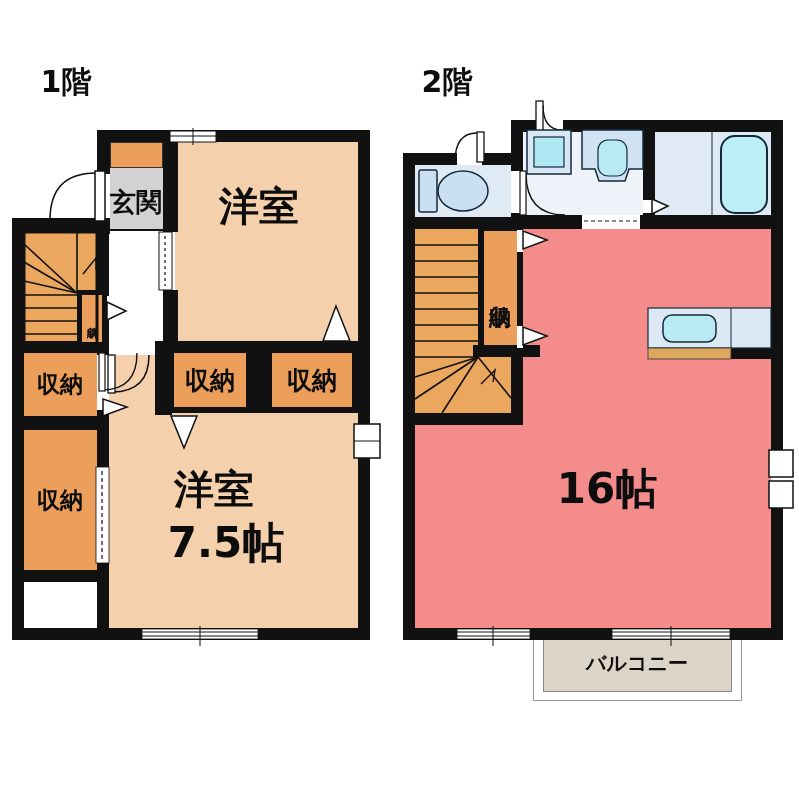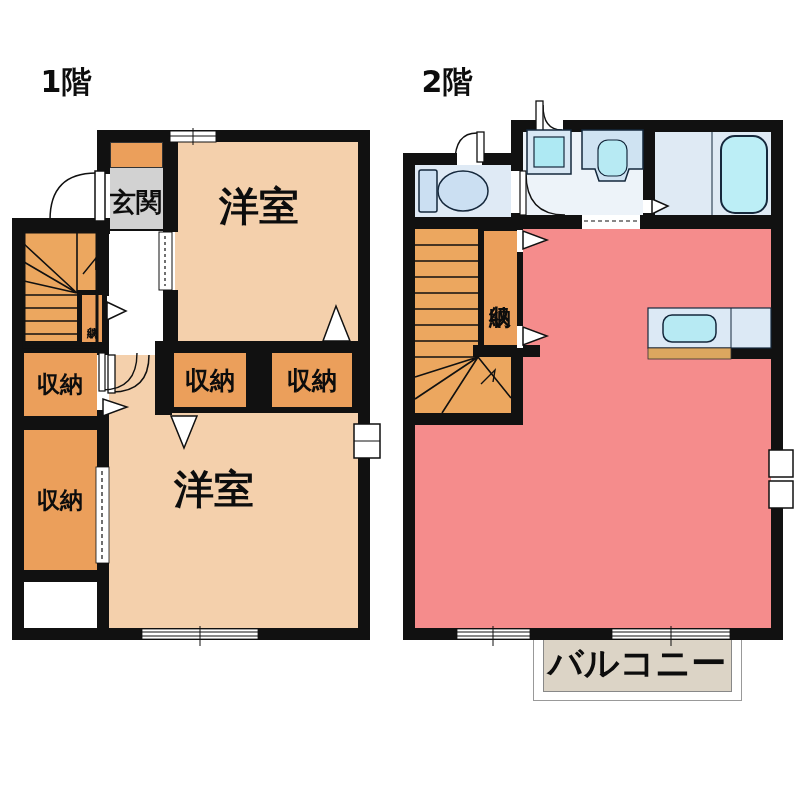--- a/index.html
+++ b/index.html
@@ -212,24 +212,26 @@
   </svg>
 
   <div class="lbl" style="left:66px;top:82px;font-size:30px;">1階</div>
   <div class="lbl" style="left:447px;top:82px;font-size:30px;">2階</div>
 
   <div class="lbl" style="left:136px;top:202px;font-size:26px;">玄関</div>
 
   <div class="lbl" style="left:259px;top:206px;font-size:40px;">洋室</div>
 
   <div class="lbl" style="left:214px;top:489px;font-size:40px;">洋室</div>
+  <div class="lbl" style="left:226px;top:543px;font-size:42px;">7.5帖</div>
 
   <div class="lbl" style="left:60px;top:384px;font-size:23px;">収納</div>
   <div class="lbl" style="left:60px;top:500px;font-size:23px;">収納</div>
   <div class="lbl" style="left:210px;top:380px;font-size:25px;">収納</div>
   <div class="lbl" style="left:312px;top:380px;font-size:25px;">収納</div>
   <div class="lbl vert" style="left:92px;top:318px;font-size:11px;">収納</div>
 
   <div class="lbl vert" style="left:500px;top:288px;font-size:22px;">収納</div>
 
-
-  <div class="lbl" style="left:637px;top:663px;font-size:35px;">バルコニー</div>
+  <div class="lbl" style="left:607px;top:489px;font-size:42px;">16帖</div>
+
+  <div class="lbl" style="left:637px;top:663px;font-size:20px;">バルコニー</div>
 </div>
 
 </body></html>

